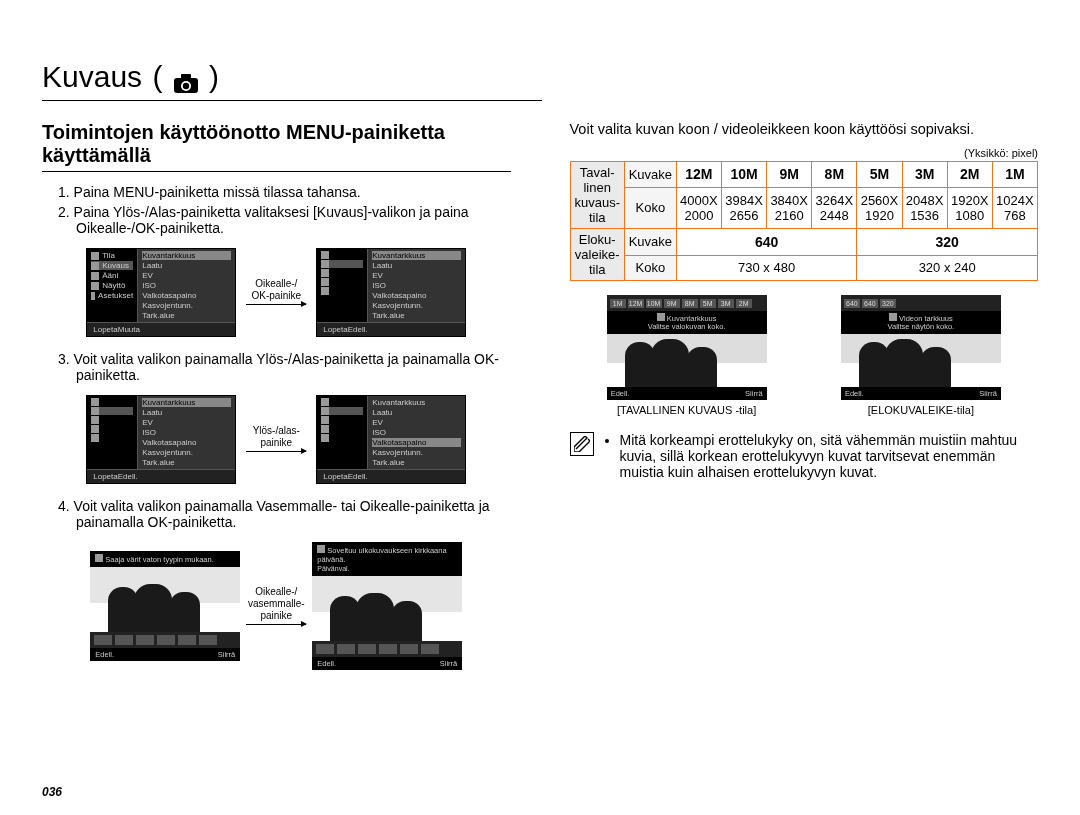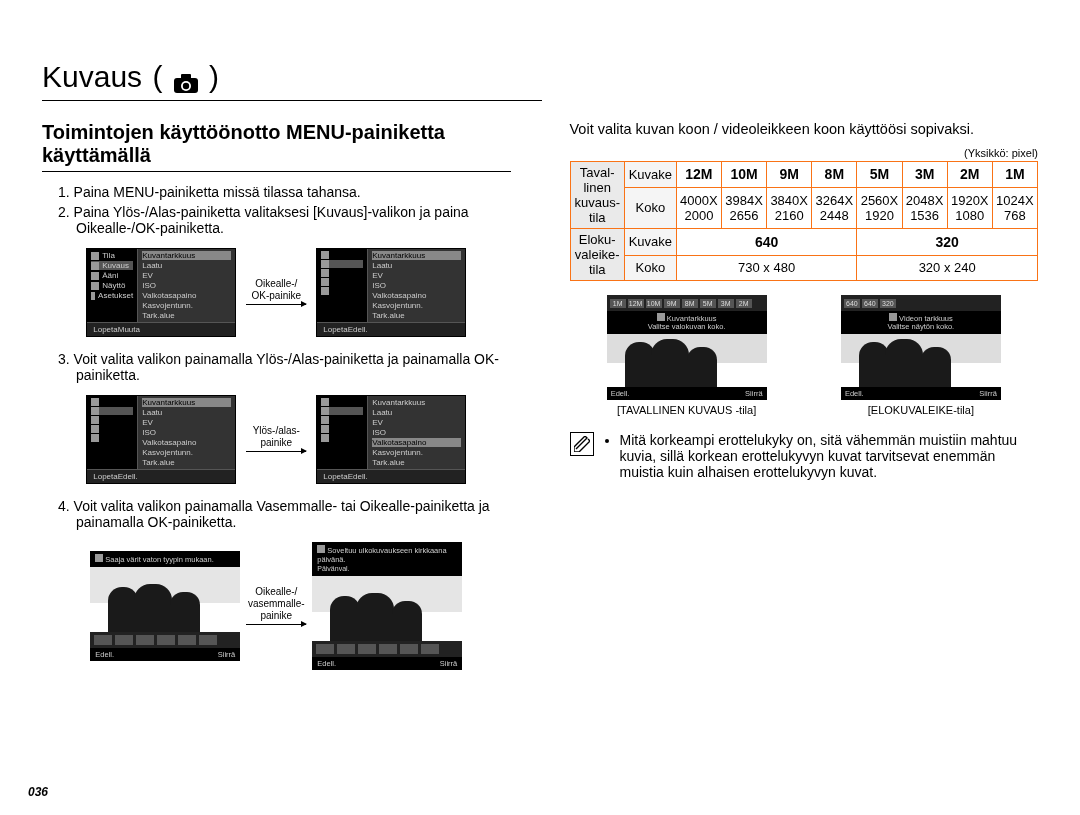--- a/index.html
+++ b/index.html
@@ -126,21 +126,21 @@
     color:#ddd; display:flex; align-items:center; justify-content:center; }
   .mode-shot .info { padding:2px 4px; line-height:1.1; }
   .mode-shot .pic {
     flex:1; background:linear-gradient(#ddd 55%, #fff 55%); position:relative; overflow:hidden;
   }
   .mode-shot .ft { background:#000; padding:2px 4px; display:flex; justify-content:space-between; }
 
   .bullets { list-style: disc; padding-left:16px; font-size:14px; }
   .bullets li { margin-bottom:0; }
 
-  .page-num { position:absolute; bottom:16px; left:28px; font-size:12px; font-weight:700; font-style:italic; }
+  .page-num { position:absolute; bottom:16px; left:42px; font-size:12px; font-weight:700; font-style:italic; }
 </style>
 </head>
 <body>
 
 <h1 class="page-title">
   <span>Kuvaus</span>
   <span>&nbsp;(&nbsp;</span>
   <span class="camera-icon">
     <svg viewBox="0 0 26 20">
         <rect x="1" y="4" width="24" height="15" rx="3" fill="#000"></rect>

